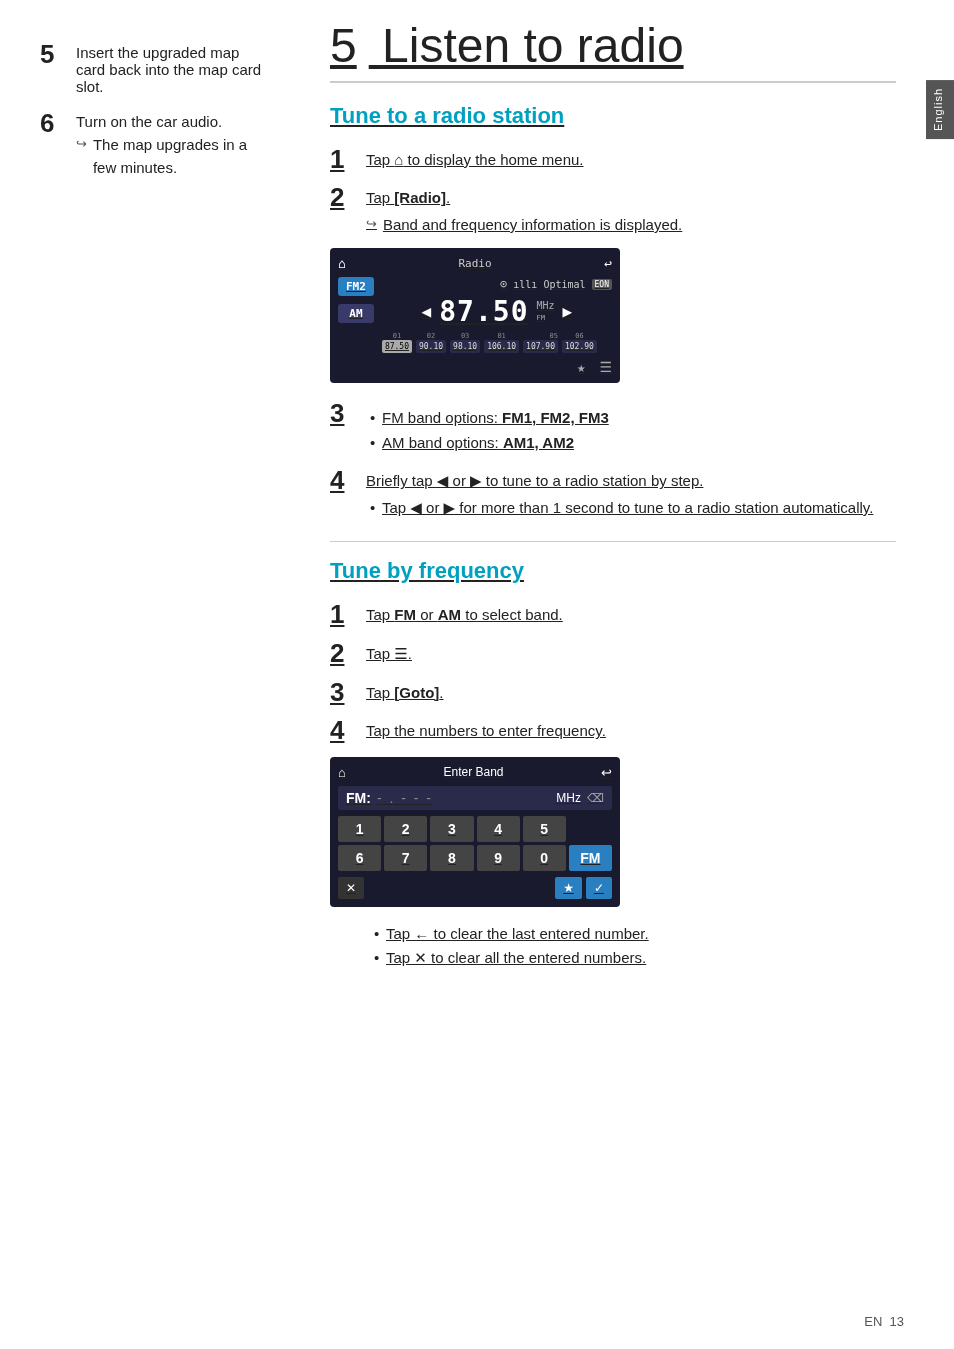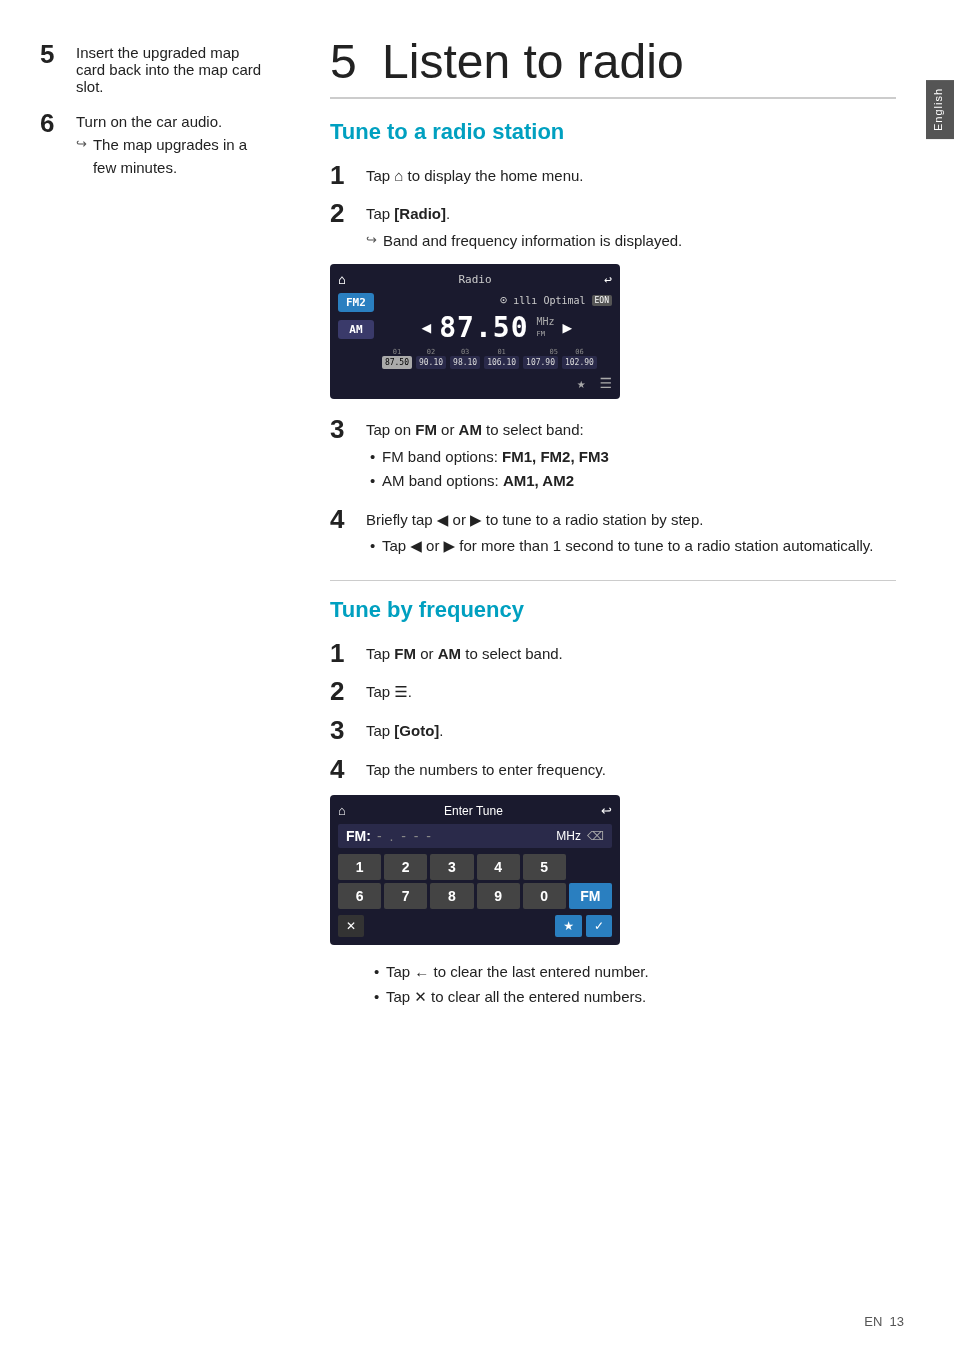--- a/index.html
+++ b/index.html
@@ -35,23 +35,24 @@
       left: 0;
       top: 0;
       width: 300px;
       padding: 40px 30px 40px 40px;
     }
 
     
     .right-col {
       position: absolute;
       left: 300px;
-      top: 16px;
+      top: 0;
       right: 28px;
       padding: 20px 30px 40px 30px;
+      text-decoration: underline;
     }
 
     
     .chapter-heading {
       font-size: 48px;
       font-weight: 300;
       color: #222;
       margin-bottom: 20px;
       line-height: 1.1;
       padding-bottom: 8px;
@@ -496,21 +497,20 @@
           <span class="radio-icon-btn">★</span>
           <span class="radio-icon-btn" style="margin-left:8px;">☰</span>
         </div>
       </div>
     </div>
   </div>
 
   <div class="step">
     <div class="step-num">3</div>
     <div class="step-content">
-      <p>Tap on <strong>FM</strong> or <strong>AM</strong> to select band:</p>
       <ul class="bullet-list">
         <li>FM band options: <strong>FM1, FM2, FM3</strong></li>
         <li>AM band options: <strong>AM1, AM2</strong></li>
       </ul>
     </div>
   </div>
 
   <div class="step">
     <div class="step-num">4</div>
     <div class="step-content">
@@ -549,21 +549,21 @@
   <div class="step">
     <div class="step-num">4</div>
     <div class="step-content">
       <p>Tap the numbers to enter frequency.</p>
     </div>
   </div>
 
   <div class="freq-screenshot">
     <div class="freq-top-bar">
       <span class="radio-home-icon" style="color:#fff;">⌂</span>
-      <span class="freq-title">Enter Tune</span>
+      <span class="freq-title">Enter Band</span>
       <span class="radio-back-icon" style="color:#fff;">↩</span>
     </div>
     <div class="freq-fm-row">
       <span class="freq-fm-label">FM:</span>
       <span class="freq-dots">- . - - -</span>
       <span class="freq-mhz">MHz</span>
       <span class="freq-backspace">⌫</span>
     </div>
     <div class="freq-keypad">
       <div class="freq-key">1</div>

